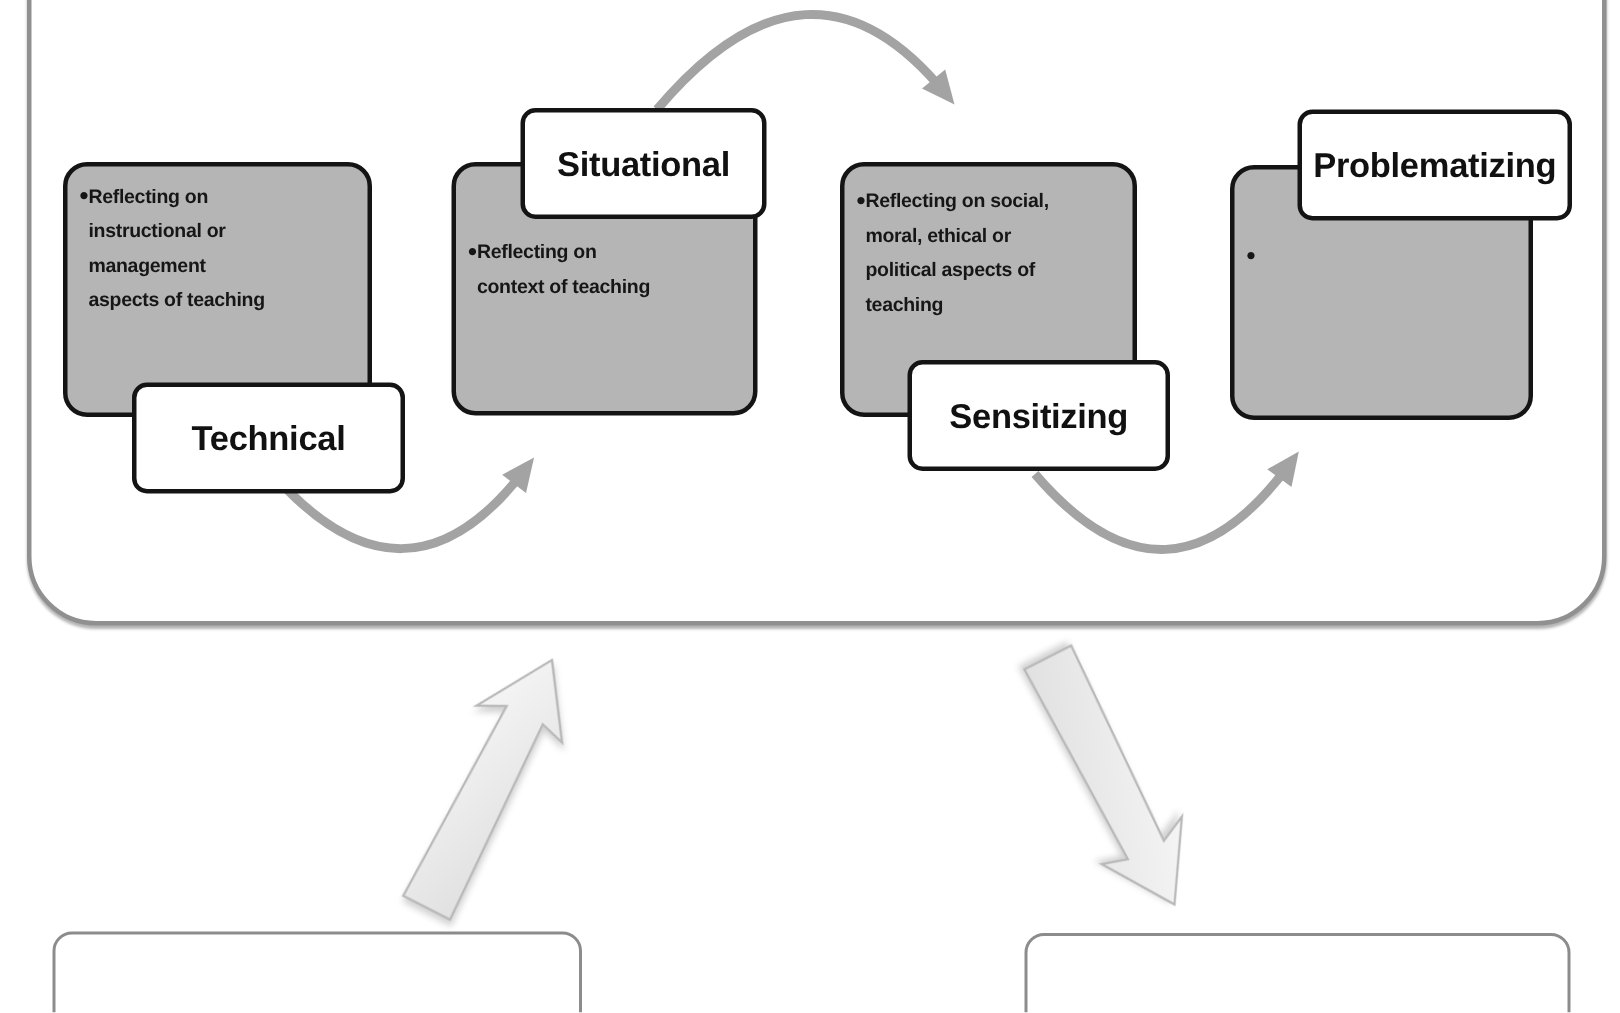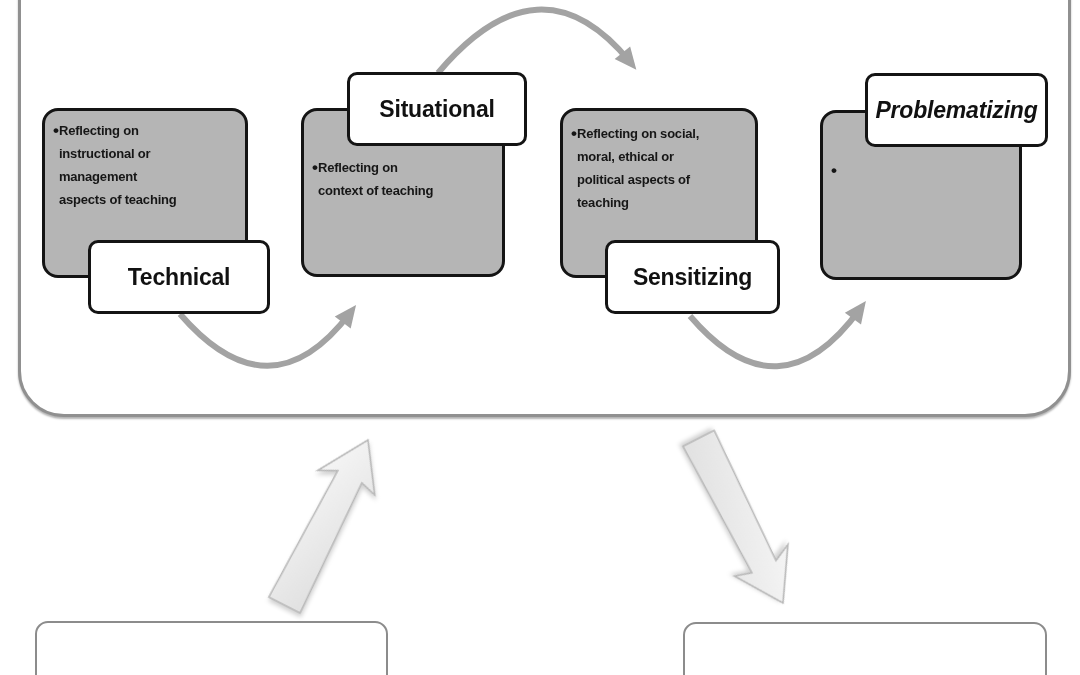--- a/index.html
+++ b/index.html
@@ -69,24 +69,24 @@
     z-index: 4;
     display: flex;
     align-items: center;
     justify-content: center;
     font-size: 23px;
     font-weight: 600;
     color: #111111;
     letter-spacing: -0.2px;
     height: 74px;
   }
-  .label-0 { left: 88px;  top: 240px; width: 182px; }
-  .label-1 { left: 347px; top: 72px;  width: 180px; }
+  .label-0 { left: 88px;  top: 255px; width: 182px; }
+  .label-1 { left: 347px; top: 72px;  width: 164px; }
   .label-2 { left: 605px; top: 240px; width: 175px; }
-  .label-3 { left: 865px; top: 73px;  width: 183px; font-style: italic; }
+  .label-3 { left: 865px; top: 73px;  width: 183px; }
   .block-arrow { filter: drop-shadow(2px 3px 2px rgba(0,0,0,0.18)); }
   .bottom-box {
     position: absolute;
     background: #ffffff;
     border: 2px solid #8c8c8c;
     border-radius: 13px;
     z-index: 3;
   }
   .bottom-box-left  { left: 35px;  top: 621px; width: 353px; height: 96px; }
   .bottom-box-right { left: 683px; top: 622px; width: 364px; height: 96px; }

